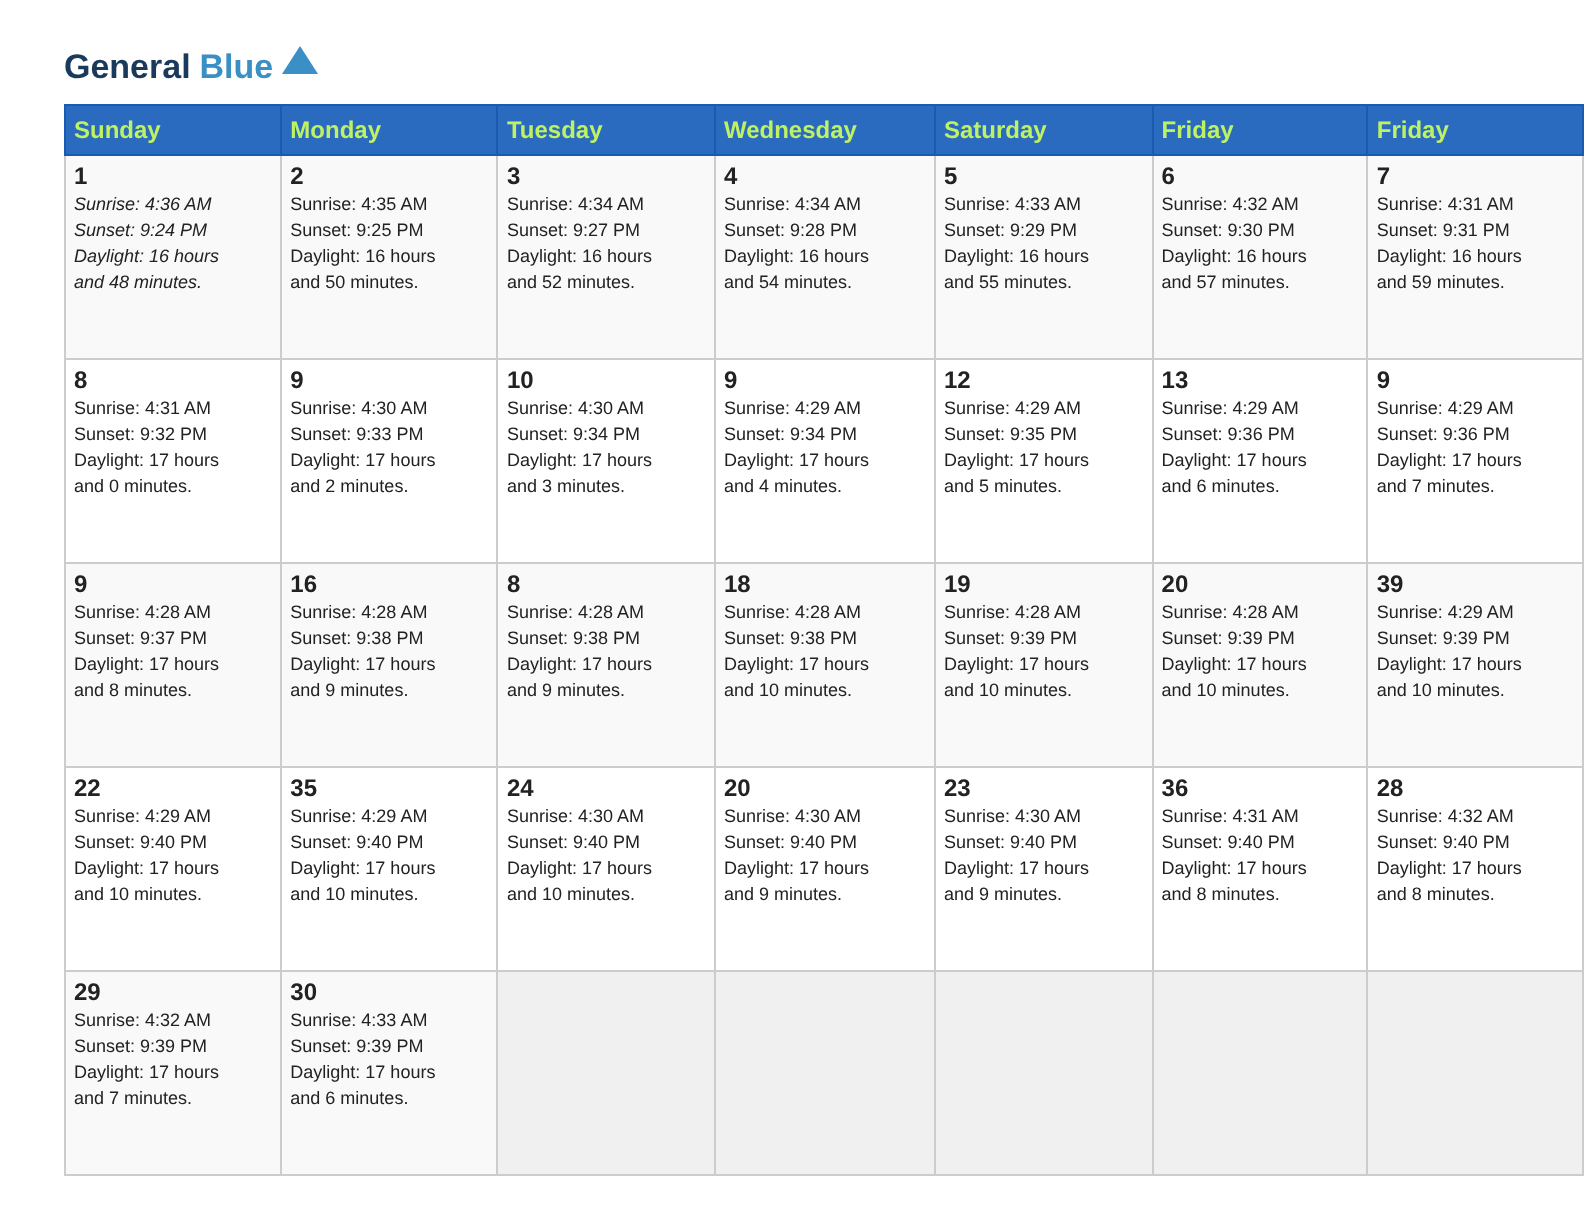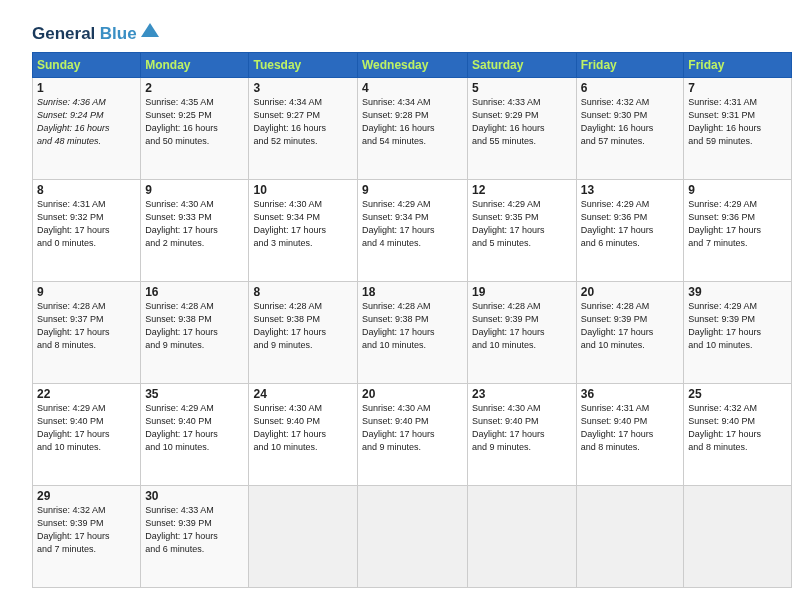--- a/index.html
+++ b/index.html
@@ -310,21 +310,21 @@
 and 9 minutes.</div>
           </td>
           <td>
             <span class="day-num">36</span>
             <div class="day-info" style="white-space: pre-line;">Sunrise: 4:31 AM
 Sunset: 9:40 PM
 Daylight: 17 hours
 and 8 minutes.</div>
           </td>
           <td>
-            <span class="day-num">25</span>
+            <span class="day-num">28</span>
             <div class="day-info" style="white-space: pre-line;">Sunrise: 4:32 AM
 Sunset: 9:40 PM
 Daylight: 17 hours
 and 8 minutes.</div>
           </td>
         </tr>
         <tr>
           <td>
             <span class="day-num">29</span>
             <div class="day-info" style="white-space: pre-line;">Sunrise: 4:32 AM

